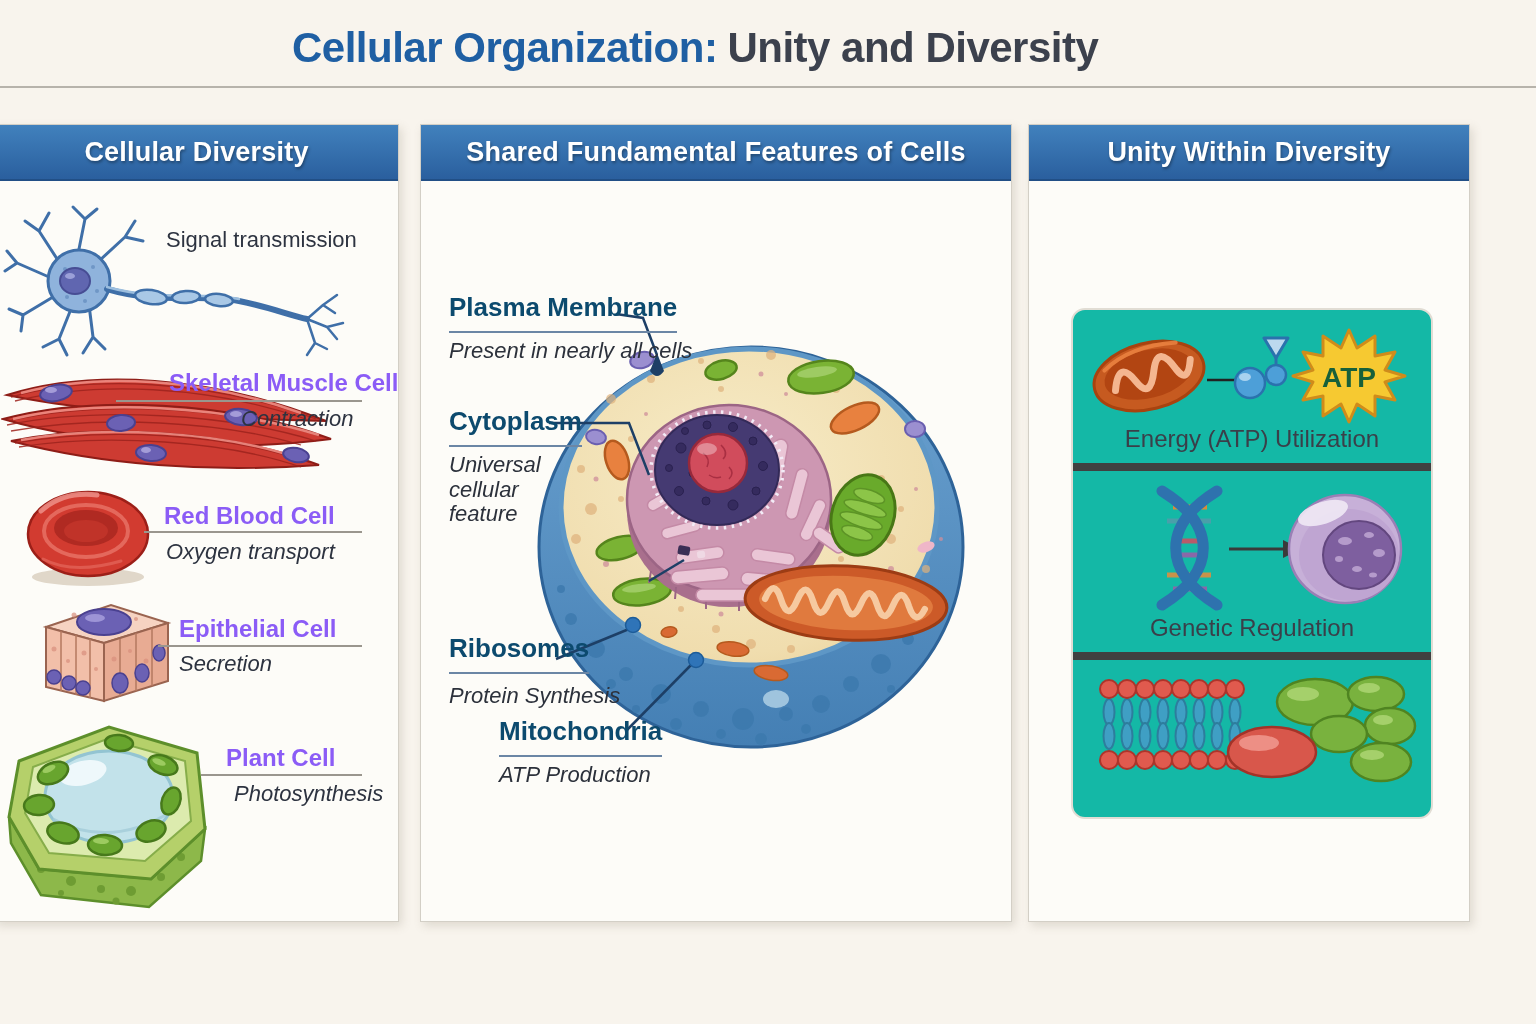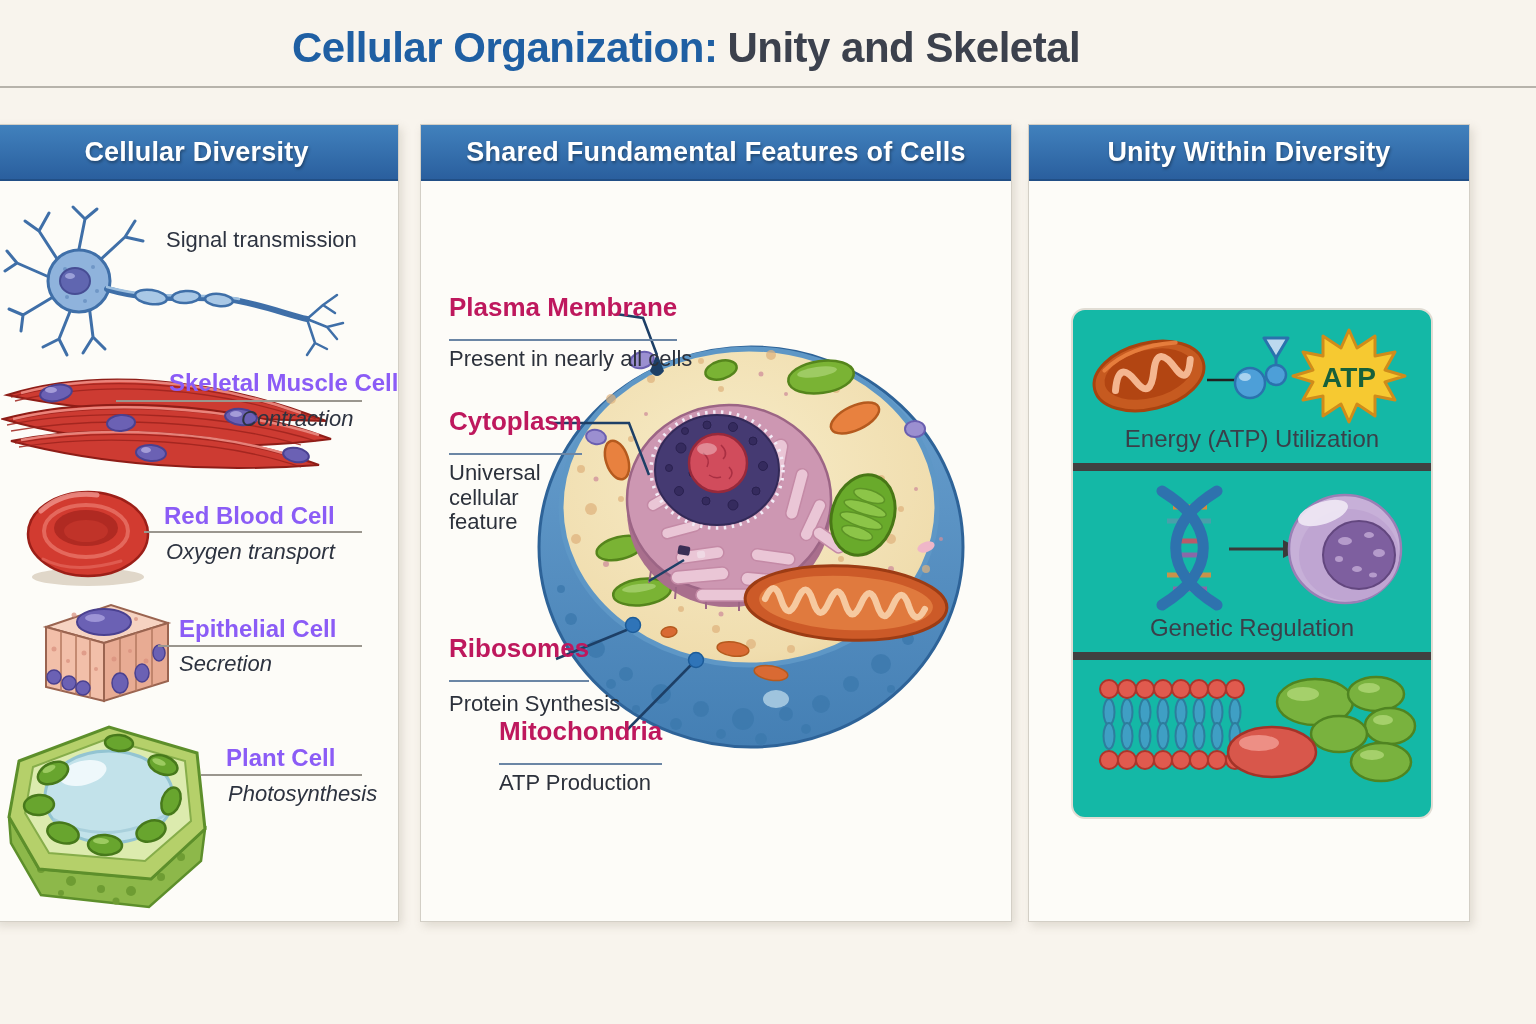--- a/index.html
+++ b/index.html
@@ -24,40 +24,40 @@
 
   .abs{position:absolute;}
 
   
   .cell-name{font-size:24px;font-weight:700;color:#8b5cf6;white-space:nowrap;}
   .cell-fn{font-size:22px;color:#2d3340;white-space:nowrap;}
   .cell-fn.it{font-style:italic;}
   .sep-line{position:absolute;height:2px;background:#9a968e;}
 
   
-  .feat-title{display:inline-block;font-size:26px;font-weight:700;color:#be185d;
-              border-bottom:2px solid #6b86a5;padding-bottom:16px;white-space:nowrap;}
-  .feat-desc{font-size:22px;color:#2c313b;line-height:1.12;}
+  .feat-title{display:inline-block;font-size:26px;font-weight:700;color:#0c4a6e;
+              border-bottom:2px solid #6b86a5;padding-bottom:8px;white-space:nowrap;}
+  .feat-desc{font-size:22px;color:#2c313b;line-height:1.12;font-style:italic;}
 
   
   .unity-card{position:absolute;left:42px;top:183px;width:362px;height:511px;background:#14b8a6;
               border:2px solid #e1ddd4;border-radius:14px;box-sizing:border-box;overflow:hidden;}
   .unity-row{position:relative;width:100%;}
   .unity-row + .unity-row{border-top:8px solid #404040;}
   .unity-caption{position:absolute;left:0;right:0;bottom:10px;text-align:center;
                  font-size:24px;color:#3a3f49;font-weight:500;}
   .row-svg{position:absolute;left:50%;transform:translateX(-50%);}
 </style>
 </head>
 <body>
 
 <div id="stage">
 
   <div class="main-title">
-    <span class="hl">Cellular Organization:</span><span class="rest">Unity and Skeletal</span>
+    <span class="hl">Cellular Organization:</span><span class="rest">Unity and Diversity</span>
   </div>
   <div class="title-rule"></div>
 
   <div class="panel" id="panel-left">
     <div class="panel-header">Cellular Diversity</div>
 
     <svg class="abs" style="left:6px;top:72px;" width="360" height="200" viewBox="0 0 360 200">
       <g stroke="#3f6fa8" stroke-width="3" fill="none" stroke-linecap="round">
         <path d="M60,68 L38,34 M38,34 L24,24 M38,34 L48,16"></path>
         <path d="M48,80 L16,66 M16,66 L4,74 M16,66 L6,54"></path>
@@ -209,21 +209,21 @@
         <ellipse cx="118" cy="34" rx="14" ry="8" transform="rotate(5 118 34)"></ellipse>
       </g>
       <g fill="#9ccb60">
         <ellipse cx="48" cy="60" rx="7" ry="3" transform="rotate(-25 48 60)"></ellipse>
         <ellipse cx="100" cy="132" rx="8" ry="3" transform="rotate(3 100 132)"></ellipse>
         <ellipse cx="158" cy="53" rx="7" ry="3" transform="rotate(20 158 53)"></ellipse>
       </g>
     </svg>
     <div class="abs cell-name" style="left:231px;top:619px;">Plant Cell</div>
     <div class="sep-line" style="left:206px;top:649px;width:161px;"></div>
-    <div class="abs cell-fn it" style="left:233px;top:656px;">Photosynthesis</div>
+    <div class="abs cell-fn it" style="left:239px;top:656px;">Photosynthesis</div>
   </div>
 
   <div class="panel" id="panel-mid">
     <div class="panel-header">Shared Fundamental Features of Cells</div>
 
     <svg class="abs" style="left:0;top:58px;" width="590" height="738" viewBox="0 0 590 738">
       <defs>
         <linearGradient id="bowlG" x1="0" y1="0" x2="0" y2="1">
           <stop offset="0" stop-color="#6ca2d0"></stop>
             <stop offset="1" stop-color="#447fb4"></stop>

